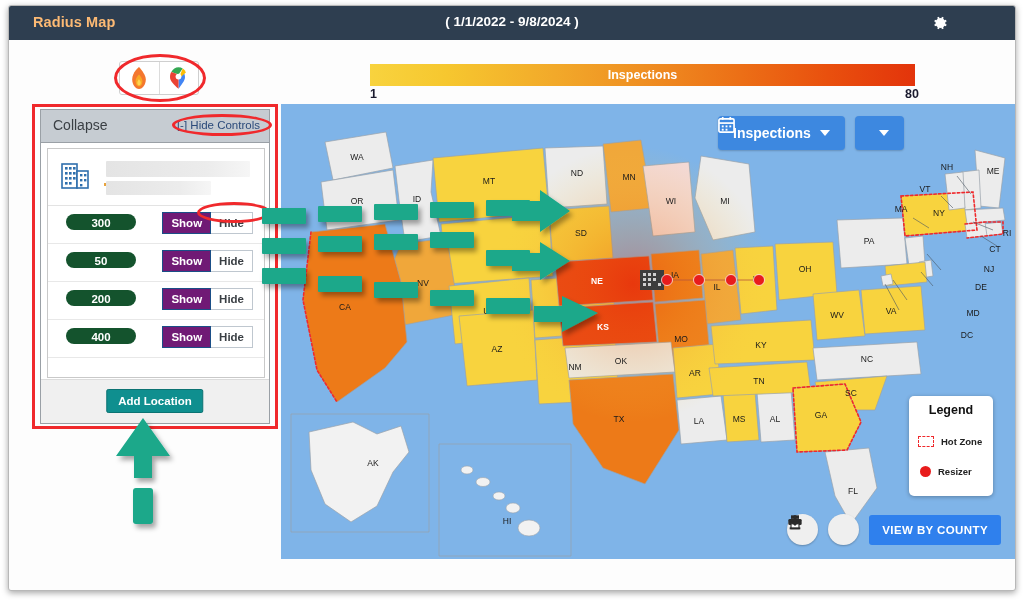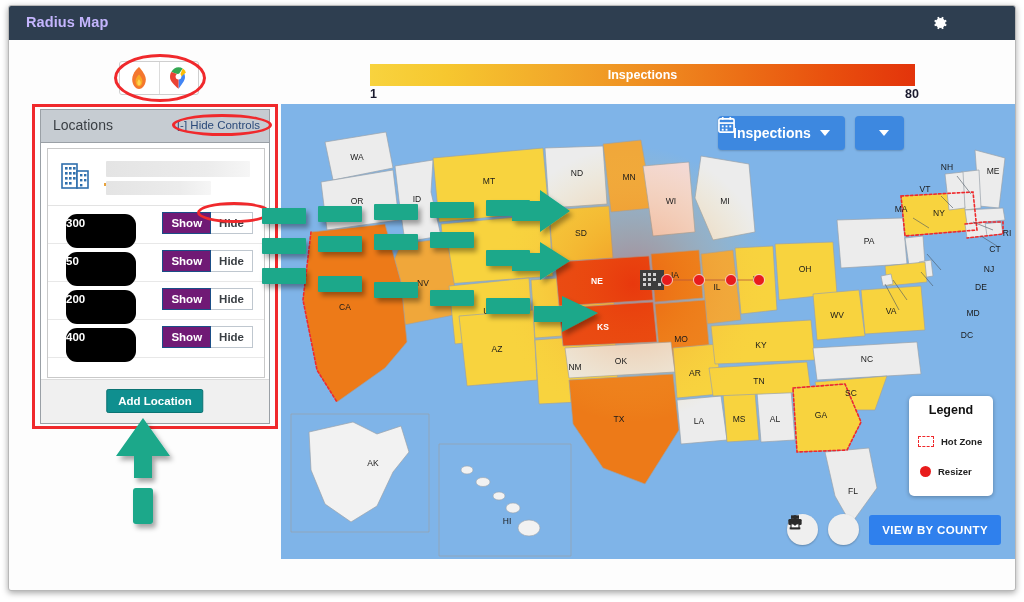--- a/index.html
+++ b/index.html
@@ -5,21 +5,21 @@
   html,body{margin:0;padding:0;background:#fff;}
   body{width:1024px;height:602px;font-family:"Liberation Sans",sans-serif;overflow:hidden;}
 
   .app{position:relative;width:1024px;height:602px;box-sizing:border-box;}
   .frame{position:absolute;left:8px;top:5px;width:1008px;height:586px;background:#fdfdfd;
          border:1px solid #b8b8b8;border-radius:3px;box-shadow:0 2px 6px rgba(0,0,0,.35);box-sizing:border-box;}
 
   
   .titlebar{position:absolute;left:0;top:0;width:100%;height:34px;background:#2e3e50;
             border-radius:2px 2px 0 0;box-sizing:border-box;}
-  .titlebar .title{position:absolute;left:17px;top:8px;color:#c4b5fd;font-size:14.5px;font-weight:bold;letter-spacing:.1px;}
+  .titlebar .title{position:absolute;left:24px;top:8px;color:#fdba74;font-size:14.5px;font-weight:bold;letter-spacing:.1px;}
   .titlebar .daterange{position:absolute;left:0;top:8px;width:100%;text-align:center;color:#fff;font-size:13.5px;font-weight:bold;}
   .gear{position:absolute;right:66px;top:8px;width:18px;height:18px;cursor:pointer;}
   .gear svg{display:block;}
 
   
   .maptoggle{position:absolute;left:110px;top:55px;width:80px;height:34px;background:#fff;
              border:1px solid #cfcfcf;border-radius:3px;display:flex;box-sizing:border-box;}
   .maptoggle .tg{flex:1;display:flex;align-items:center;justify-content:center;cursor:pointer;}
   .maptoggle .tg+.tg{border-left:1px solid #dcdcdc;}
   .ellipse-red{position:absolute;border:3px solid #f0292c;border-radius:50%;box-sizing:border-box;pointer-events:none;}
@@ -43,22 +43,22 @@
             background:#fff;box-sizing:border-box;overflow:hidden;}
   .loc-card{position:relative;height:56px;border-bottom:1px solid #e3e3e3;}
   .bldg{position:absolute;left:13px;top:11px;width:28px;height:30px;}
   .redact{position:absolute;background:linear-gradient(90deg,#e4e4e4,#ececec 70%,#f6f6f6);border-radius:1px;}
   .r1{left:58px;top:12px;width:144px;height:16px;}
   .r2{left:58px;top:32px;width:105px;height:14px;}
   .dotorange{position:absolute;left:56px;top:34px;width:3px;height:3px;background:#e8a33d;}
   .collapse-row{position:relative;height:22px;background:#f4f4f4;border-bottom:1px solid #e0e0e0;}
   .collapse-row .col{position:absolute;right:8px;top:4px;font-size:11px;color:#2b4a7a;cursor:pointer;}
   .radrow{position:relative;height:37px;border-bottom:1px solid #e8e8e8;}
-  .pill{position:absolute;left:18px;top:8px;width:70px;height:34px;background:#000000;border-radius:11px;
-        color:#fff;font-size:11.5px;font-weight:bold;text-align:left;line-height:19px;cursor:pointer;}
+  .pill{position:absolute;left:18px;top:8px;width:70px;height:16px;background:#14532d;border-radius:11px;
+        color:#fff;font-size:11.5px;font-weight:bold;text-align:center;line-height:19px;cursor:pointer;}
   .btngrp{position:absolute;right:11px;top:6px;display:flex;height:22px;}
   .btngrp .b{display:flex;align-items:center;justify-content:center;font-size:11.5px;font-weight:bold;
              padding:0 8px;box-sizing:border-box;border:1px solid #bfc7cf;cursor:pointer;}
   .btngrp .b.on{background:#701a75;color:#fff;border-color:#1a4e87;}
   .btngrp .b.off{background:#fff;color:#3a3f44;border-left:none;}
   .loc-foot{position:absolute;left:0;bottom:0;width:100%;height:43px;background:#f0f0f0;border-top:1px solid #dcdcdc;}
   .addloc{position:absolute;left:50%;top:9px;transform:translateX(-50%);background:#0f8f8f;color:#fff;
           font-size:11.5px;font-weight:bold;padding:5px 11px;border:1px solid #0b7373;border-radius:2px;cursor:pointer;}
   .panel-outline{position:absolute;left:23px;top:98px;width:246px;height:325px;border:3px solid #f0292c;
                  box-sizing:border-box;pointer-events:none;}
@@ -97,20 +97,21 @@
   .arrows{position:absolute;left:0;top:0;width:1024px;height:602px;pointer-events:none;}
 </style>
 </head>
 <body>
 
 <div class="app">
   <div class="frame">
 
     <div class="titlebar">
       <div class="title">Radius Map</div>
+      <div class="daterange">( 1/1/2022 - 9/8/2024 )</div>
       <div class="gear">
         <svg width="18" height="18" viewBox="0 0 20 20">
           <path fill="#ffffff" d="M10 6.4a3.6 3.6 0 100 7.2 3.6 3.6 0 000-7.2zm0 5.5a1.9 1.9 0 110-3.8 1.9 1.9 0 010 3.8z"></path>
           <path fill="#ffffff" d="M17.4 11.6l-1.5-.5a6.2 6.2 0 000-2.2l1.5-.5-.8-2-1.5.6a6.3 6.3 0 00-1.6-1.6l.6-1.5-2-.8-.5 1.5a6.2 6.2 0 00-2.2 0L8.9 3l-2 .8.6 1.5a6.3 6.3 0 00-1.6 1.6L4.4 6.4l-.8 2 1.5.5a6.2 6.2 0 000 2.2l-1.5.5.8 2 1.5-.6a6.3 6.3 0 001.6 1.6l-.6 1.5 2 .8.5-1.5a6.2 6.2 0 002.2 0l.5 1.5 2-.8-.6-1.5a6.3 6.3 0 001.6-1.6l1.5.6.8-2z"></path>
         </svg>
       </div>
     </div>
 
     <div class="maptoggle">
       <div class="tg">
@@ -135,21 +136,21 @@
     <div class="gradwrap">
       <div class="gradbar">
         <span>Inspections</span>
       </div>
       <div class="gradmin">1</div>
       <div class="gradmax">80</div>
     </div>
 
     <div class="locpanel">
       <div class="loc-head">
-        <div class="lbl">Locations</div>
+        <div class="lbl">Collapse</div>
         <div class="hide">[-] Hide Controls</div>
       </div>
 
       <div class="loc-body">
         <div class="loc-card">
           <div class="bldg">
             <svg width="28" height="30" viewBox="0 0 28 30">
               <rect x="1" y="4" width="15" height="24" fill="#ffffff" stroke="#2f6fad" stroke-width="1.6"></rect>
               <rect x="16" y="11" width="11" height="17" fill="#ffffff" stroke="#2f6fad" stroke-width="1.6"></rect>
               <g fill="#2f6fad">

